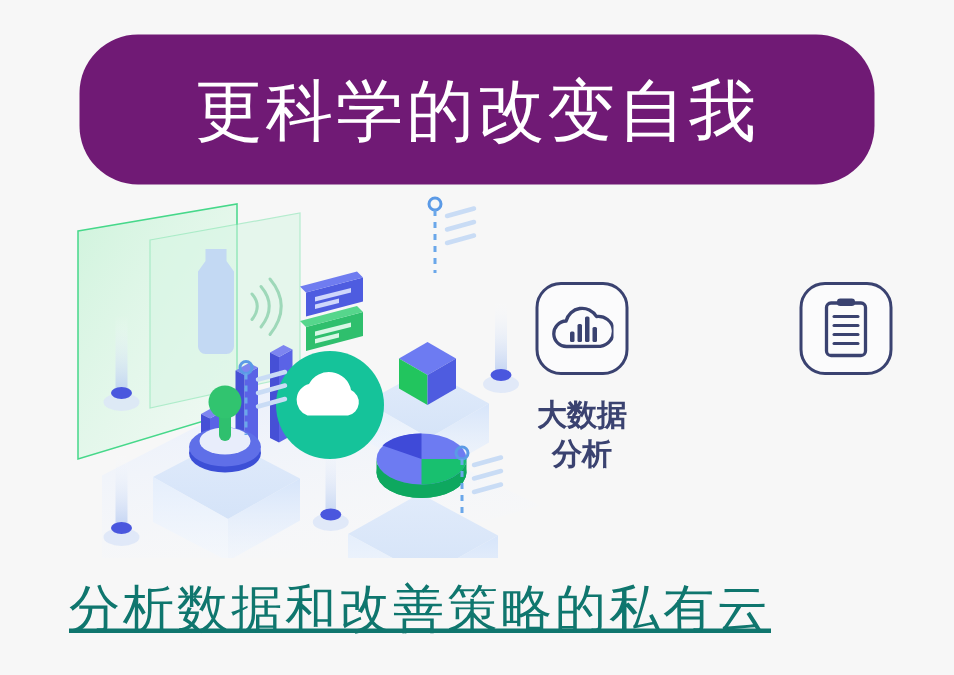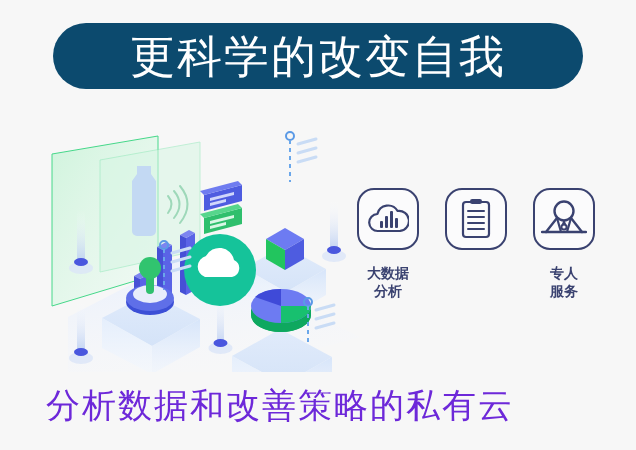--- a/index.html
+++ b/index.html
@@ -15,22 +15,22 @@
     overflow: hidden;
     font-family: "Liberation Sans", "DejaVu Sans", sans-serif;
   }
 
   
   #title-banner {
     position: absolute;
     left: 53px;
     top: 23px;
     width: 530px;
-    height: 66px;
-    background: #0c4a6e;
+    height: 100px;
+    background: #701a75;
     border-radius: 39px;
     display: flex;
     align-items: center;
     justify-content: center;
   }
   #title-text {
     color: #ffffff;
     font-size: 45px;
     letter-spacing: 2px;
     line-height: 1;
@@ -72,39 +72,40 @@
     border-radius: 17px;
     background: #fbfbfc;
     display: flex;
     align-items: center;
     justify-content: center;
     box-sizing: border-box;
   }
   .feature-label {
     margin-top: 14px;
     color: #3a4270;
-    font-size: 14px;
+    font-size: 20px;
     line-height: 1.3;
     text-align: center;
     font-weight: 700;
     white-space: nowrap;
   }
 
   
   #footer-text {
     position: absolute;
     left: 0;
     top: 383px;
     width: 560px;
     text-align: center;
-    color: #6d28d9;
+    color: #0f766e;
     font-size: 34px;
     letter-spacing: 2px;
     font-weight: 500;
     white-space: nowrap;
+    text-decoration: underline;
   }
 </style>
 </head>
 <body>
 
 <div id="page">
 
   <div id="title-banner">
     <span id="title-text">更科学的改变自我</span>
   </div>
@@ -308,34 +309,18 @@
           <g stroke="#3a4270" stroke-width="2" stroke-linecap="round">
             <line x1="9" y1="13" x2="25" y2="13"></line>
             <line x1="9" y1="19" x2="25" y2="19"></line>
             <line x1="9" y1="25" x2="25" y2="25"></line>
             <line x1="9" y1="31" x2="25" y2="31"></line>
           </g>
         </svg>
       </div>
     </div>
 
-    <div class="feature">
-      <div class="feature-icon">
-        <svg width="46" height="40" viewBox="0 0 46 40" fill="none" xmlns="http://www.w3.org/2000/svg">
-          <circle cx="23" cy="12" r="9.5" stroke="#3a4270" stroke-width="2.4" fill="none"></circle>
-          <path d="M5,33 L16,19 M41,33 L30,19" stroke="#3a4270" stroke-width="2.4" stroke-linecap="round"></path>
-          <path d="M16,19 L20,33 M30,19 L26,33" stroke="#3a4270" stroke-width="2.2" stroke-linecap="round"></path>
-          <path d="M23,20 l-2,5 h4 z" fill="#3a4270"></path>
-          <circle cx="23" cy="28" r="2.6" stroke="#3a4270" stroke-width="2" fill="none"></circle>
-          <line x1="1" y1="33" x2="45" y2="33" stroke="#3a4270" stroke-width="2.4" stroke-linecap="round"></line>
-        </svg>
-      </div>
-      <div class="feature-label">
-        <div>专人</div>
-        <div>服务</div>
-      </div>
-    </div>
 
   </div>
 
   <div id="footer-text">分析数据和改善策略的私有云</div>
 
 </div>
 
 </body></html>

